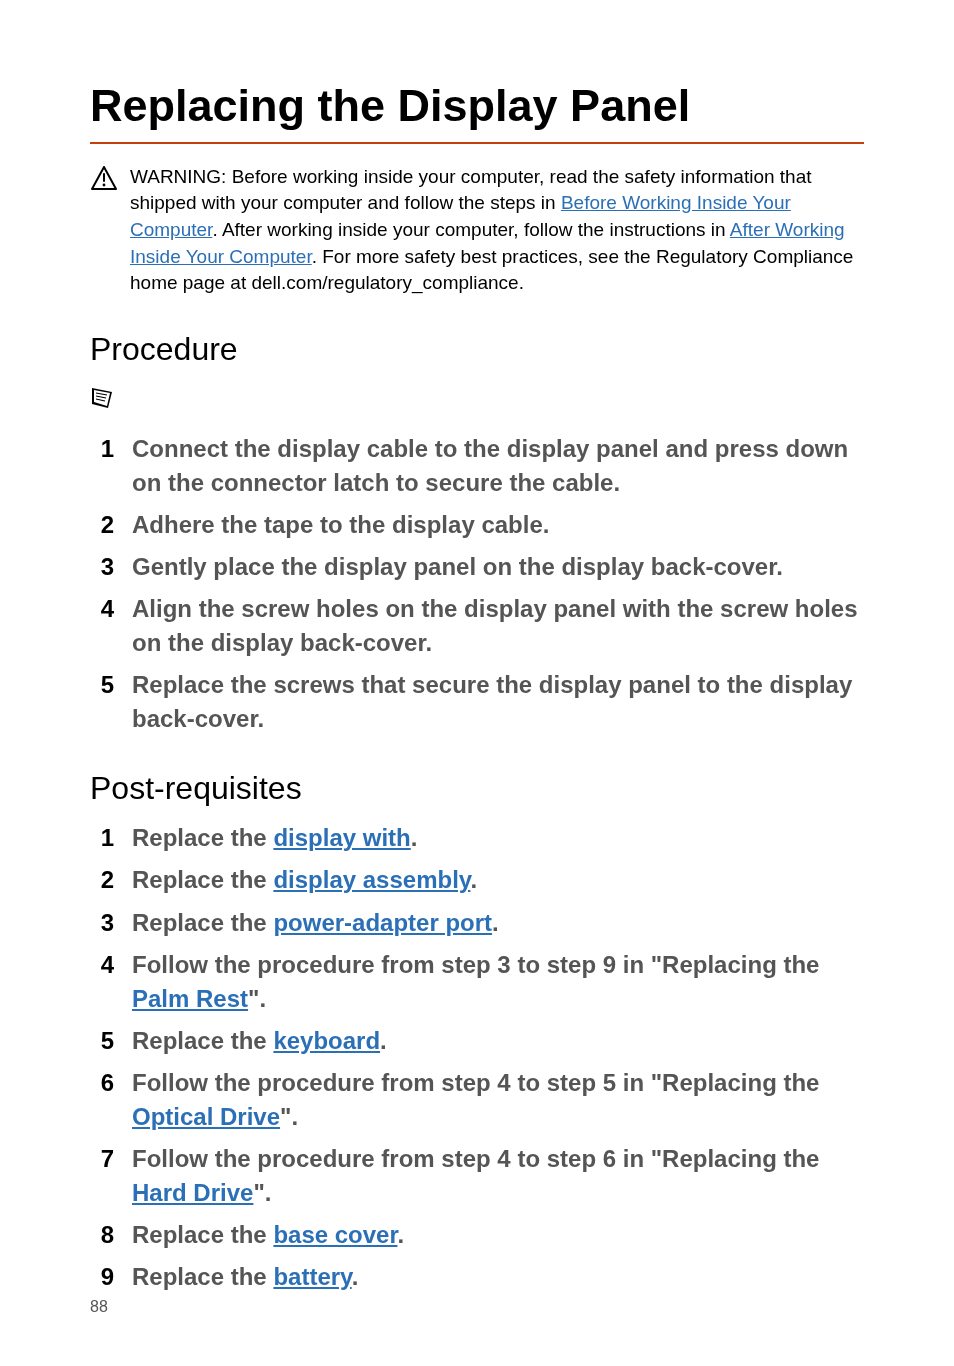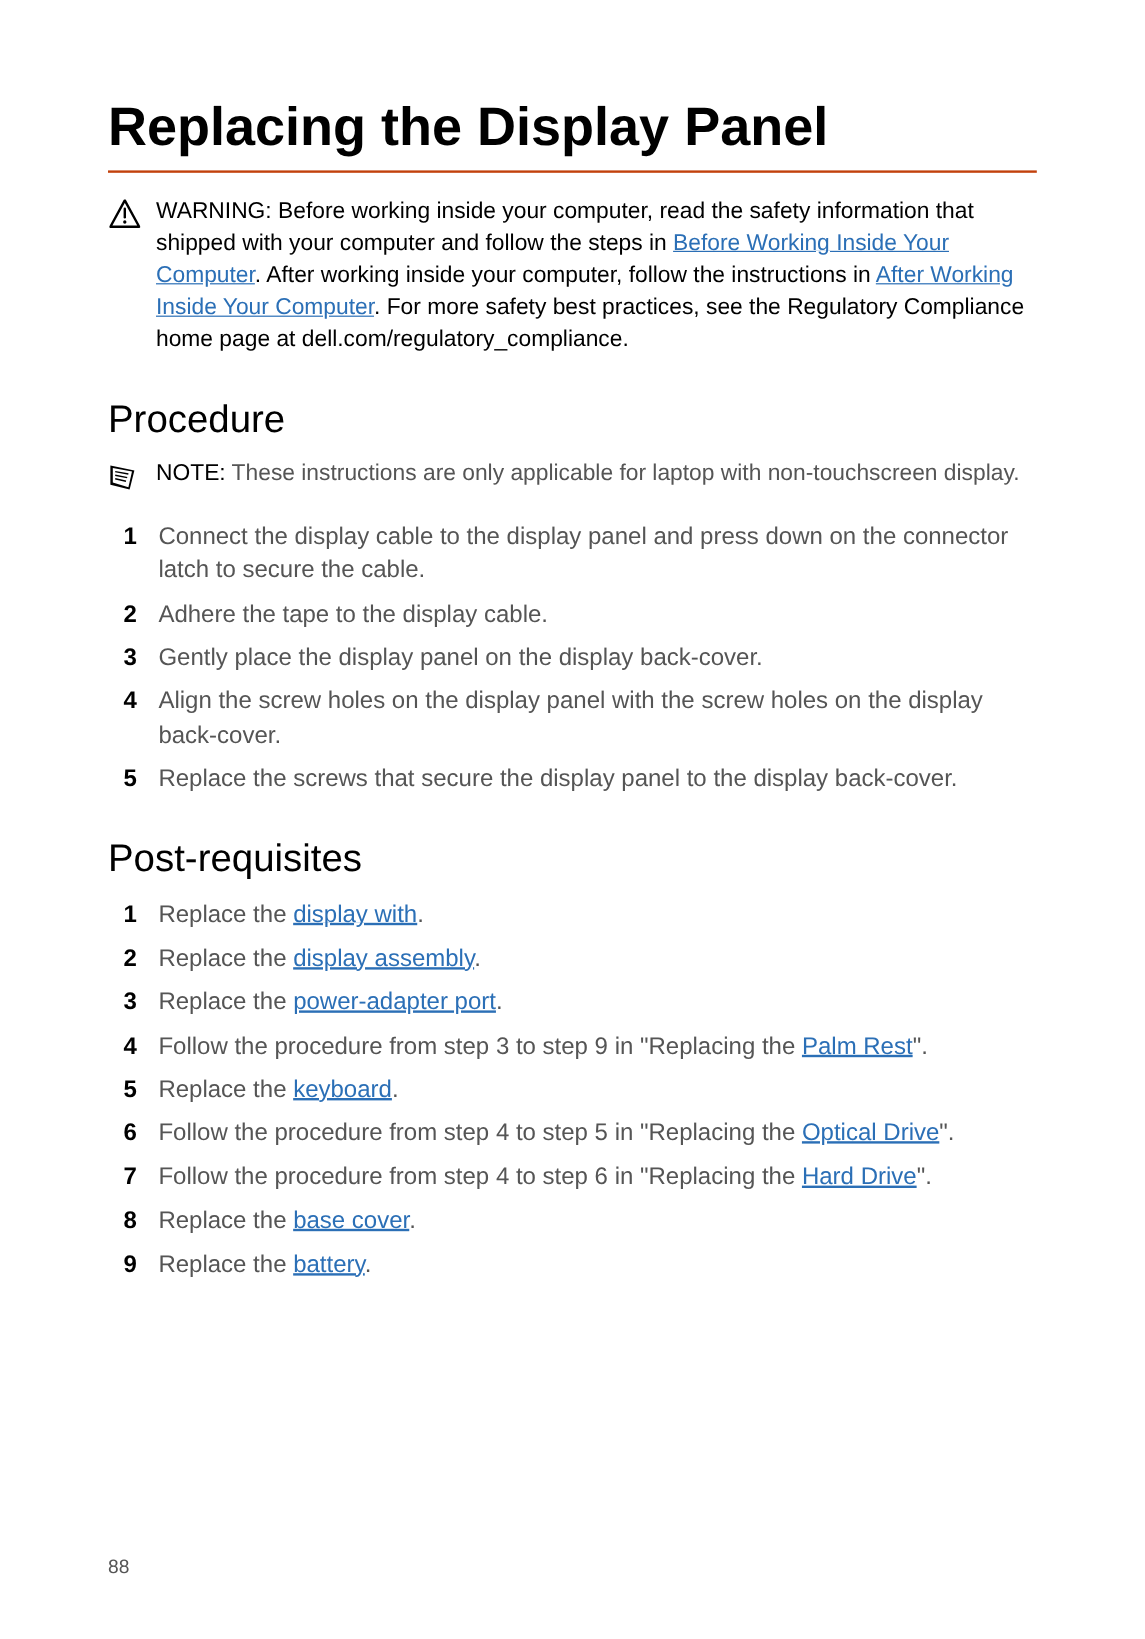--- a/index.html
+++ b/index.html
@@ -70,25 +70,26 @@
   }
   ol.steps {
     padding: 0 0 0 30px;
     margin: 0;
     list-style: none;
     counter-reset: step;
   }
   ol.steps > li {
     counter-increment: step;
     position: relative;
-    font-size: 20px;
+    font-size: 24px;
     line-height: 1.42;
     color: #555;
     padding-left: 12px;
     margin-bottom: 8px;
+    font-weight: bold;
   }
   ol.steps > li::before {
     content: counter(step);
     position: absolute;
     left: -30px;
     top: 0;
     width: 24px;
     text-align: right;
     font-weight: 700;
     color: #000;
@@ -134,23 +135,20 @@
 <div class="note-block">
   <div class="icon-col">
     <svg width="24" height="24" viewBox="0 0 24 24">
       <polygon points="2,2 22,6 18,22 2,18" fill="#000"></polygon>
       <polygon points="4,4 20,7 17,20 4,16" fill="#fff"></polygon>
       <line x1="6" y1="7" x2="17" y2="9" stroke="#000" stroke-width="1.2"></line>
       <line x1="6" y1="10" x2="16" y2="12" stroke="#000" stroke-width="1.2"></line>
       <line x1="6" y1="13" x2="15" y2="15" stroke="#000" stroke-width="1.2"></line>
     </svg>
   </div>
-  <div class="text-body">
-    <strong>NOTE: </strong><span>These instructions are only applicable for laptop with non-touchscreen display.</span>
-  </div>
 </div>
 
 <ol class="steps">
   <li>Connect the display cable to the display panel and press down on the connector latch to secure the cable.</li>
   <li>Adhere the tape to the display cable.</li>
   <li>Gently place the display panel on the display back-cover.</li>
   <li>Align the screw holes on the display panel with the screw holes on the display back-cover.</li>
   <li>Replace the screws that secure the display panel to the display back-cover.</li>
 </ol>
 

